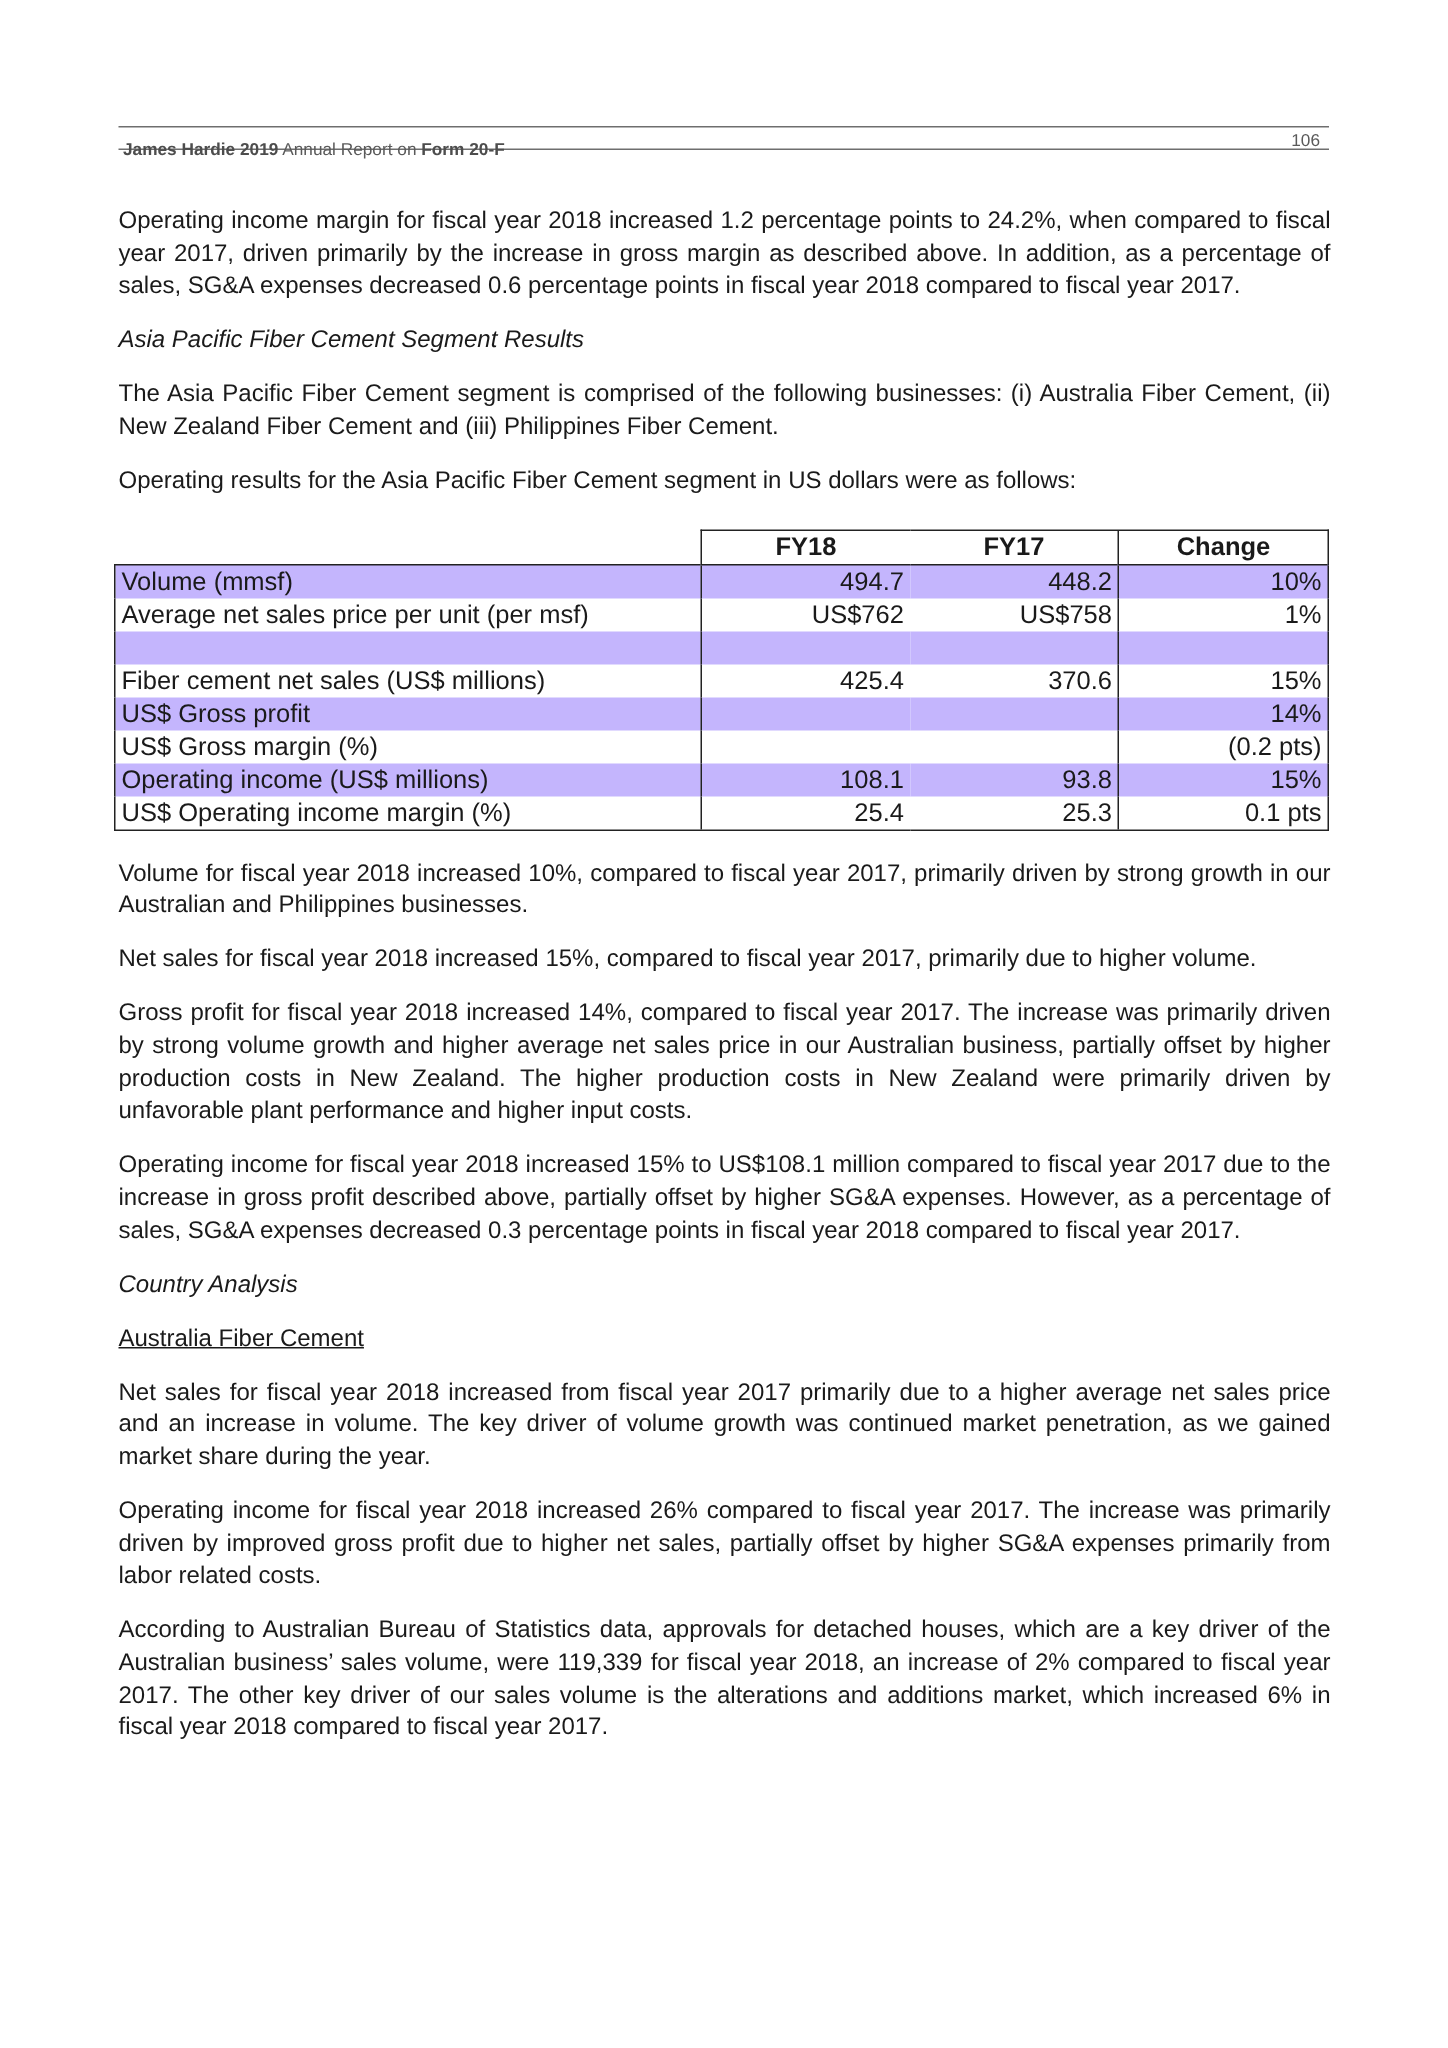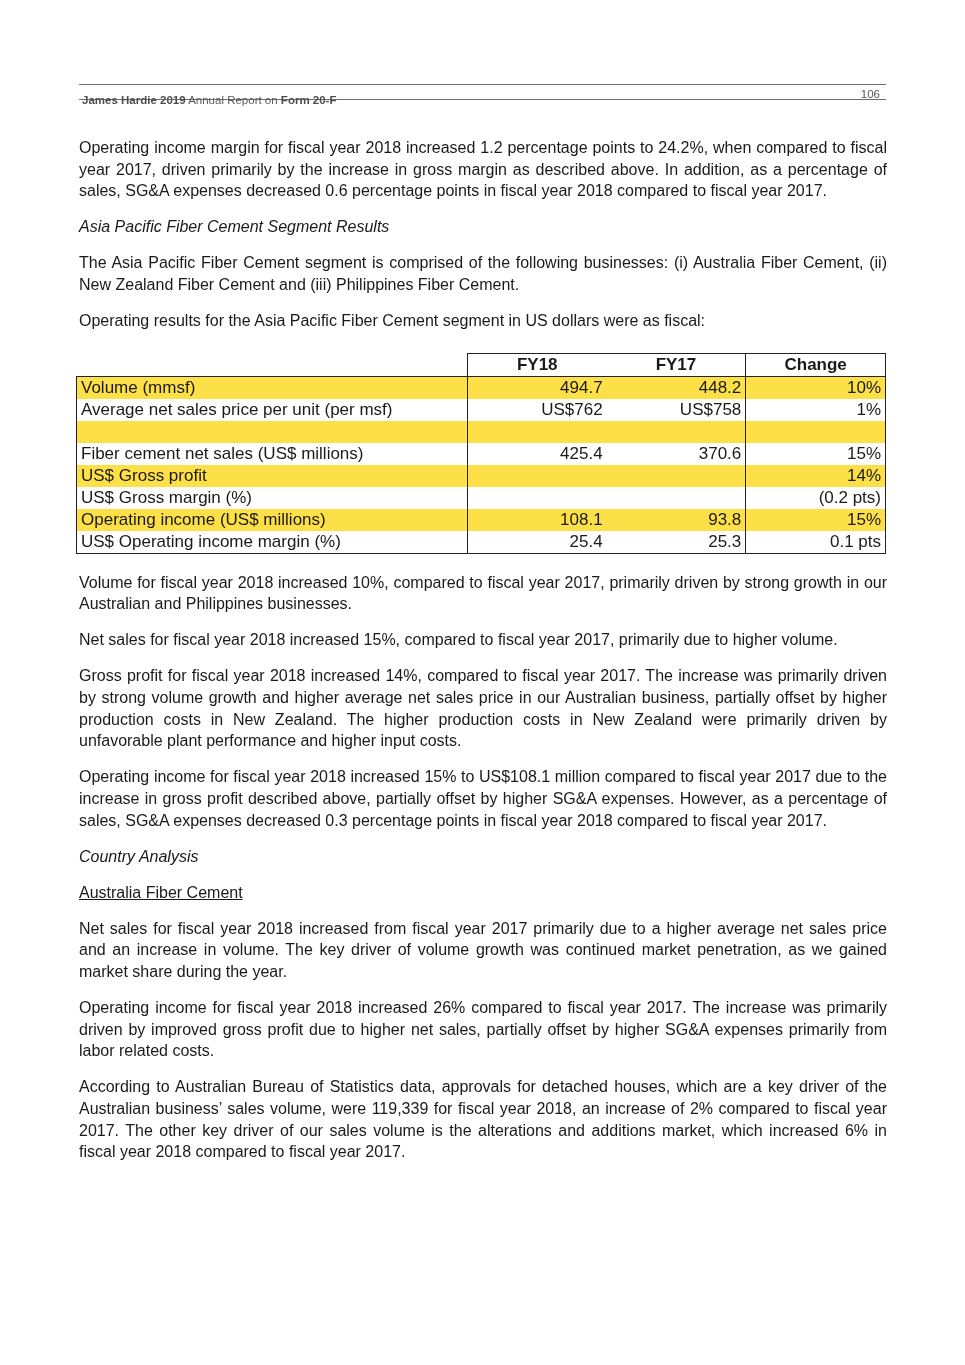--- a/index.html
+++ b/index.html
@@ -33,41 +33,41 @@
   table.res td, table.res th { padding: 0 4px; height: 22px; white-space: nowrap; }
   table.res th { font-weight: bold; text-align: center; border-top: 1.5px solid #222; }
   table.res th.blank { border: none; background: #fff; }
   table.res th.fy18 { border-left: 1.5px solid #222; text-align: center; }
   table.res th.chg { border-left: 1.5px solid #222; border-right: 1.5px solid #222; }
   table.res td.lbl { text-align: left; border-left: 1.5px solid #222; width: 380px; }
   table.res td.num { text-align: right; }
   table.res td.c18 { border-left: 1.5px solid #222; width: 130px; }
   table.res td.c17 { width: 130px; }
   table.res td.cch { border-left: 1.5px solid #222; border-right: 1.5px solid #222; width: 130px; }
-  table.res tr.shade td { background: #fde047; }
+  table.res tr.shade td { background: #c4b5fd; }
   table.res tr.first td { border-top: 1.5px solid #222; }
   table.res tr.last td { border-bottom: 1.5px solid #222; }
 </style>
 </head>
 <body>
 
 <div class="header">
   <div class="left">
     <b>James Hardie 2019</b>
     <span>Annual Report on</span>
     <b>Form 20-F</b>
   </div>
   <div class="right">106</div>
 </div>
 
 <div class="content">
   <p>Operating income margin for fiscal year 2018 increased 1.2 percentage points to 24.2%, when compared to fiscal year 2017, driven primarily by the increase in gross margin as described above. In addition, as a percentage of sales, SG&amp;A expenses decreased 0.6 percentage points in fiscal year 2018 compared to fiscal year 2017.</p>
   <p class="it">Asia Pacific Fiber Cement Segment Results</p>
   <p>The Asia Pacific Fiber Cement segment is comprised of the following businesses: (i) Australia Fiber Cement, (ii) New Zealand Fiber Cement and (iii) Philippines Fiber Cement.</p>
-  <p style="margin-bottom:0">Operating results for the Asia Pacific Fiber Cement segment in US dollars were as fiscal:</p>
+  <p style="margin-bottom:0">Operating results for the Asia Pacific Fiber Cement segment in US dollars were as follows:</p>
 
   <table class="res">
     <tbody>
         <tr>
       <th class="blank"></th>
       <th class="fy18">FY18</th>
       <th>FY17</th>
       <th class="chg">Change</th>
     </tr>
     <tr class="shade first">

